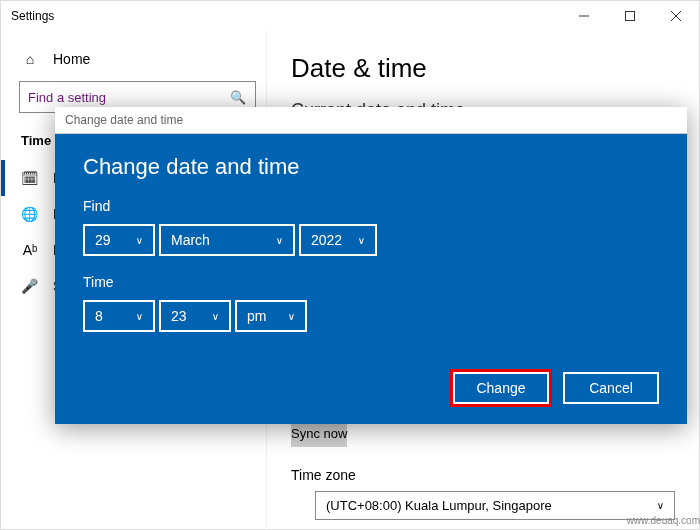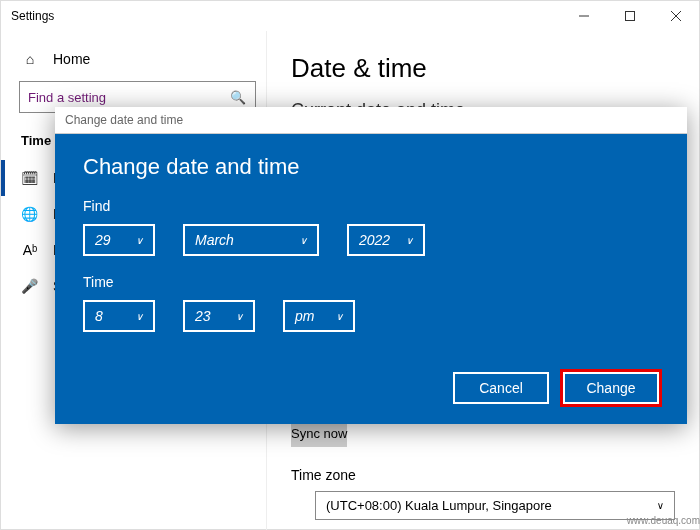--- a/index.html
+++ b/index.html
@@ -20,21 +20,21 @@
   .timeserver { font-size: 13px; color: #555; margin-top: 4px; }
   .sync-btn { background: #ccc; border: none; padding: 6px 0; font-size: 13px; margin-top: 10px; }
   .tz-label { font-size: 14px; margin-top: 20px; }
   .tz-select { border: 1px solid #888; padding: 6px 10px; font-size: 13px; margin-top: 8px; display: flex; justify-content: space-between; align-items: center; width: 360px; margin-left: 24px; }
   
   .dialog-wrap { position: absolute; left: 55px; top: 107px; width: 632px; box-shadow: 0 4px 24px rgba(0,0,0,0.4); background: #fdba74; }
   .dialog-title { font-size: 12px; color: #666; padding: 6px 10px; background: #fff; border-bottom: 1px solid #ccc; }
   .dialog-body { background: #0063B1; color: #fff; padding: 20px 28px 20px 28px; }
   .dialog-head { font-size: 22px; font-weight: 300; margin-bottom: 18px; }
   .field-label { font-size: 14px; margin: 8px 0 10px 0; }
-  .selects-row { display: flex; gap: 28px; margin-bottom: 18px; font-style: italic; }
+  .selects-row { display: flex; gap: 4px; margin-bottom: 18px; }
   .sel-box { border: 2px solid #fff; color: #fff; height: 32px; display: flex; align-items: center; justify-content: space-between; padding: 0 10px; font-size: 14px; background: transparent; }
   .sel-w-sm { width: 72px; }
   .sel-w-md { width: 136px; justify-content: space-between; }
   .sel-w-yr { width: 78px; }
   .btn-row { display: flex; justify-content: flex-end; gap: 14px; margin-top: 40px; }
   .dlg-btn { border: 2px solid #fff; color: #fff; background: transparent; width: 96px; height: 32px; font-size: 14px; display: flex; align-items: center; justify-content: center; }
   .dlg-btn.primary { outline: 3px solid #e80000; outline-offset: 0; }
   .chev { font-size: 10px; }
   .ico { width: 18px; display: inline-flex; justify-content: center; }
   .watermark { position: absolute; right: 0; bottom: 4px; font-size: 10px; color: #888; }
@@ -139,19 +139,19 @@
         <span>23</span>
         <span class="chev">∨</span>
       </div>
       <div class="sel-box sel-w-sm">
         <span>pm</span>
         <span class="chev">∨</span>
       </div>
     </div>
 
     <div class="btn-row">
+      <div class="dlg-btn primary">Change</div>
       <div class="dlg-btn">Cancel</div>
-      <div class="dlg-btn primary">Change</div>
     </div>
   </div>
 </div>
 
 <div class="watermark">www.deuaq.com</div>
 
 </body></html>

